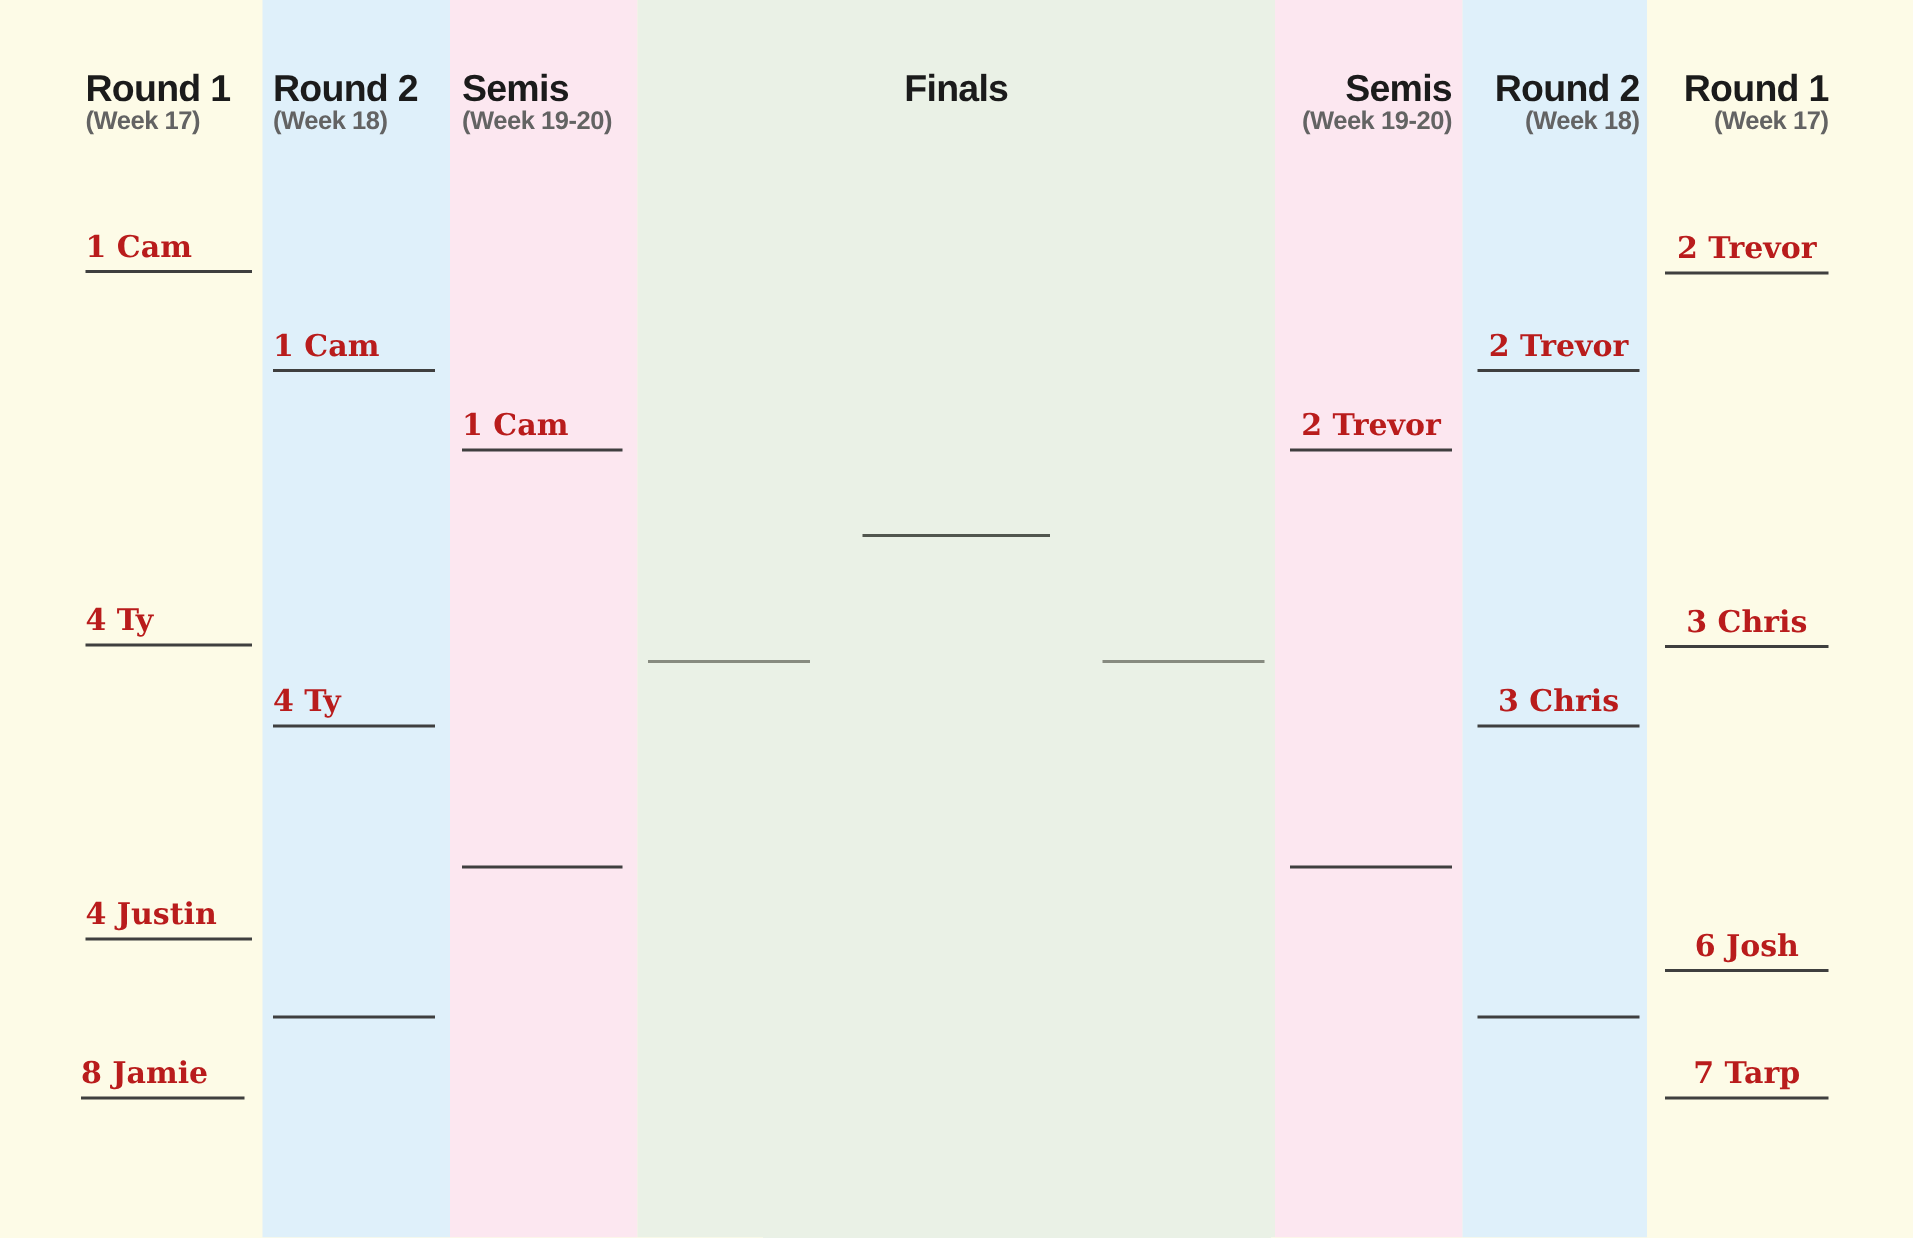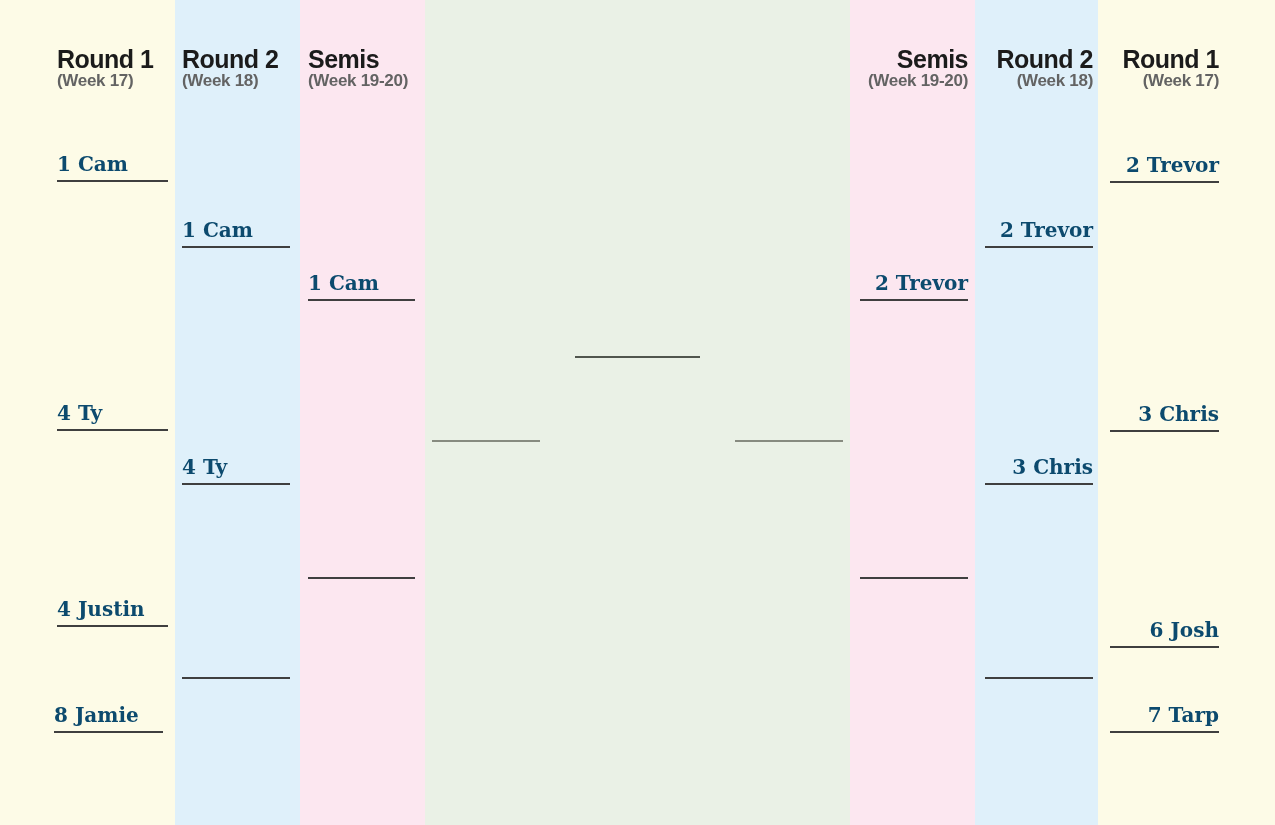--- a/index.html
+++ b/index.html
@@ -15,23 +15,23 @@
 
   .hdr{position:absolute;top:46px;white-space:nowrap;}
   .hdr-title{font-size:25px;font-weight:bold;color:var(--title);letter-spacing:-0.5px;line-height:1.05;}
   .hdr-sub{font-size:17px;font-weight:bold;color:var(--subtitle);letter-spacing:-0.3px;line-height:1.1;}
   .hdr.right{text-align:right;}
   .hdr.center{text-align:center;}
 
   .slot{position:absolute;height:30px;border-bottom:2px solid var(--line);
         display:flex;align-items:flex-end;white-space:nowrap;}
   .slot .name{font-family:"DejaVu Serif","Liberation Serif",serif;
-        font-weight:bold;font-size:20px;color:#0c4a6e;line-height:1;
+        font-weight:bold;font-size:20px;color:#b91c1c;line-height:1;
         padding-bottom:6px;width:100%;}
-  .slot.right .name{text-align:right;}
+  .slot.right .name{text-align:center;}
   .slot.finalist{border-bottom:2px solid var(--finalist_line);}
   .slot.champion{border-bottom:2px solid var(--champion_line);}
 </style>
 </head>
 <body>
 
 <div class="stage">
 
   <div class="col" style="left:0;width:175px;background:var(--cream);"></div>
   <div class="col" style="left:175px;width:125px;background:var(--blue);"></div>
@@ -47,20 +47,21 @@
   </div>
   <div class="hdr" style="left:182px;">
     <div class="hdr-title">Round 2</div>
     <div class="hdr-sub">(Week 18)</div>
   </div>
   <div class="hdr" style="left:308px;">
     <div class="hdr-title">Semis</div>
     <div class="hdr-sub">(Week 19-20)</div>
   </div>
   <div class="hdr center" style="left:425px;width:425px;">
+    <div class="hdr-title">Finals</div>
   </div>
   <div class="hdr right" style="right:307px;">
     <div class="hdr-title">Semis</div>
     <div class="hdr-sub">(Week 19-20)</div>
   </div>
   <div class="hdr right" style="right:182px;">
     <div class="hdr-title">Round 2</div>
     <div class="hdr-sub">(Week 18)</div>
   </div>
   <div class="hdr right" style="right:56px;">

